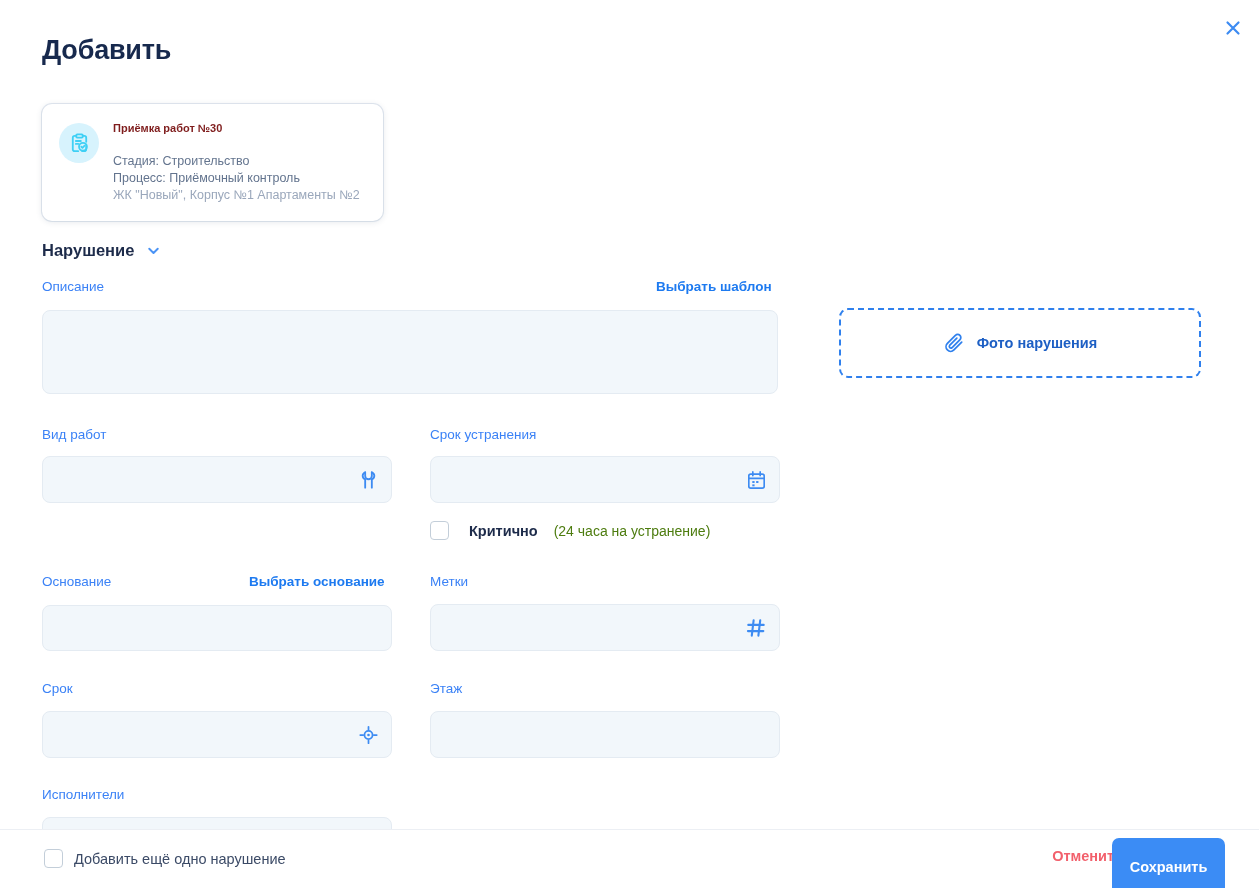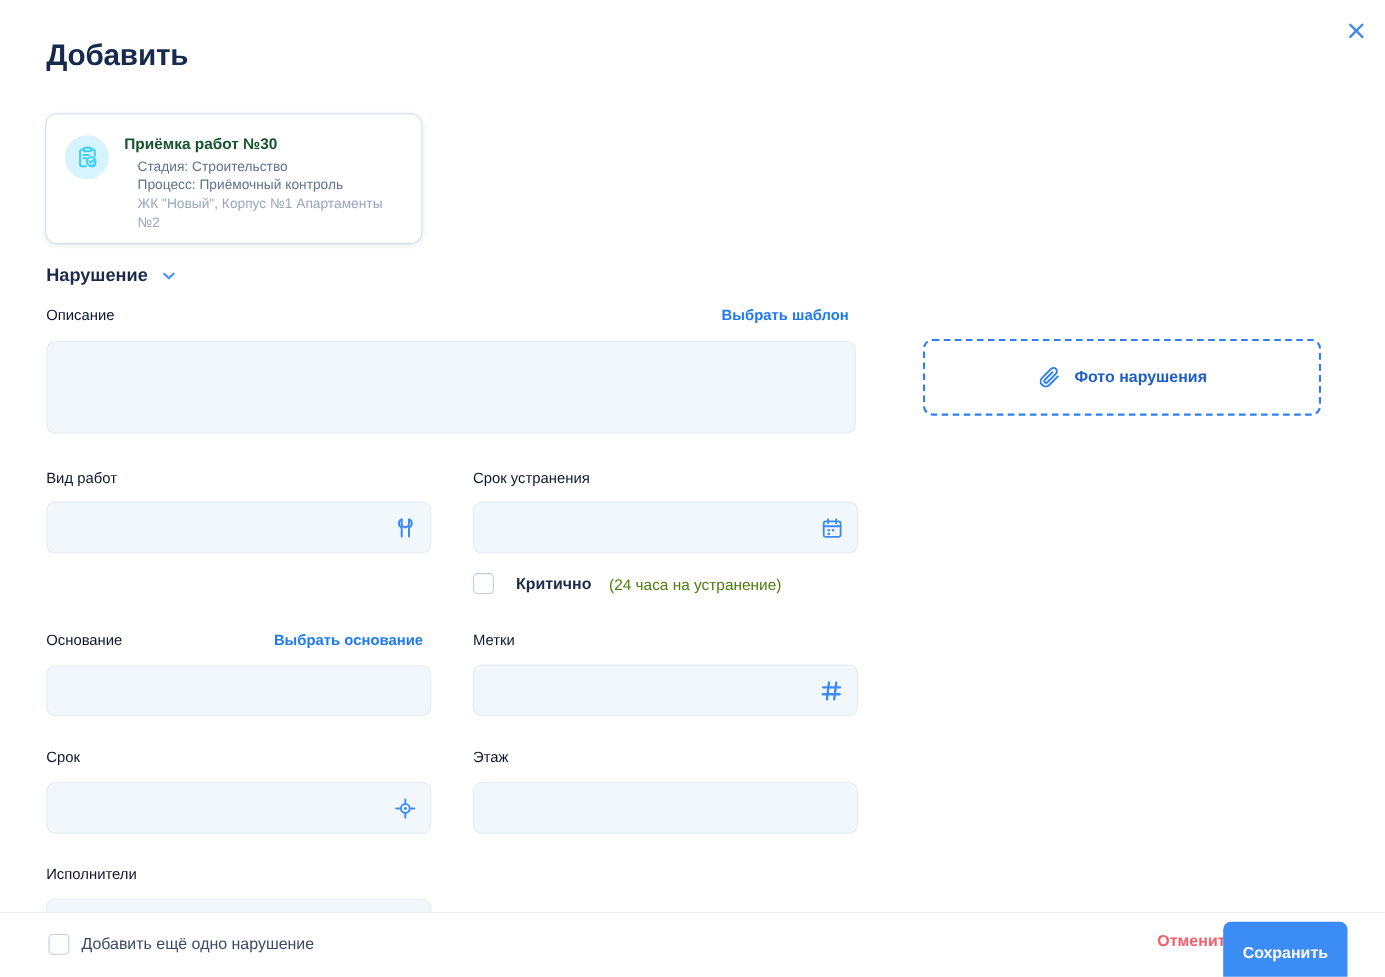--- a/index.html
+++ b/index.html
@@ -68,30 +68,29 @@
     background: #d7f3fd;
     display: flex;
     align-items: center;
     justify-content: center;
     margin-right: 14px;
     margin-top: 2px;
   }
   .info-icon-wrap svg { display: block; }
   .info-text { padding-top: 1px; }
   .info-title {
-    font-size: 14px;
-    font-weight: bold;
-    color: #14532d;
-    margin-bottom: 5px;
+    font-size: 11px;
+    font-weight: bold;
+    color: #7f1d1d;
+    margin-bottom: 19px;
   }
   .info-line {
     font-size: 12.5px;
     color: #63748e;
     line-height: 17px;
-    margin-left: 12px;
   }
   .info-line.muted { color: #9aa7bb; }
 
   
   .section-head {
     position: absolute;
     left: 42px;
     top: 241px;
     display: flex;
     align-items: center;
@@ -102,21 +101,21 @@
     font-size: 16.5px;
     font-weight: bold;
     color: #1d2b4a;
   }
   .chev { color: #4a93f5; display: flex; }
 
   
   .field-label {
     position: absolute;
     font-size: 13.5px;
-    color: #0f172a;
+    color: #3b82f6;
   }
   .link-btn {
     position: absolute;
     font-size: 13.5px;
     font-weight: bold;
     color: #1d7af0;
     cursor: pointer;
     white-space: nowrap;
   }
   .input-box {

